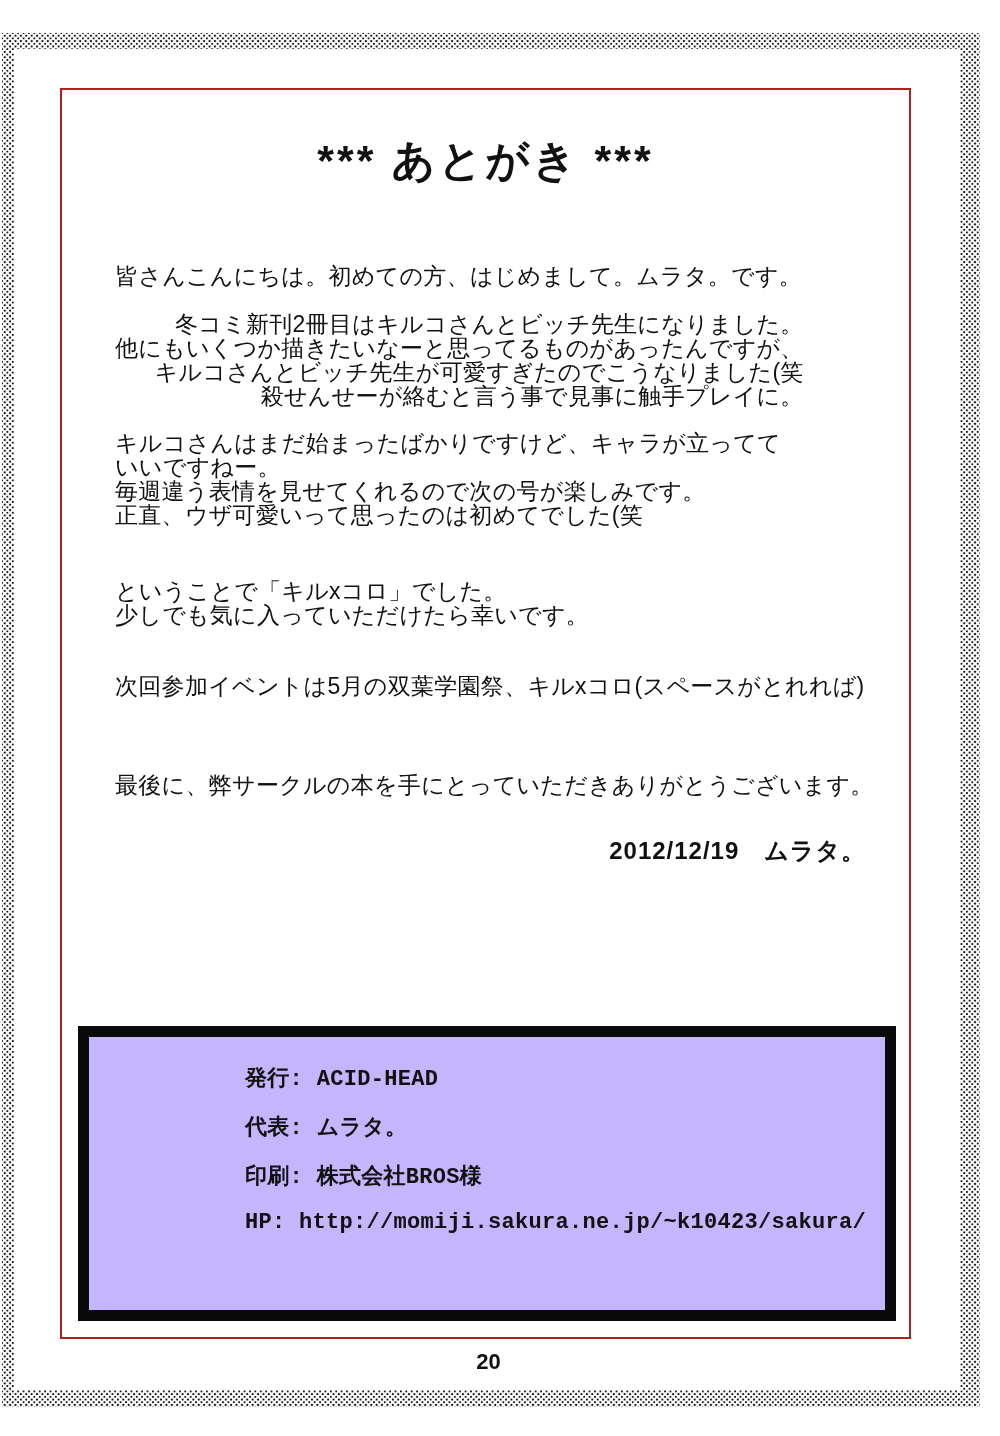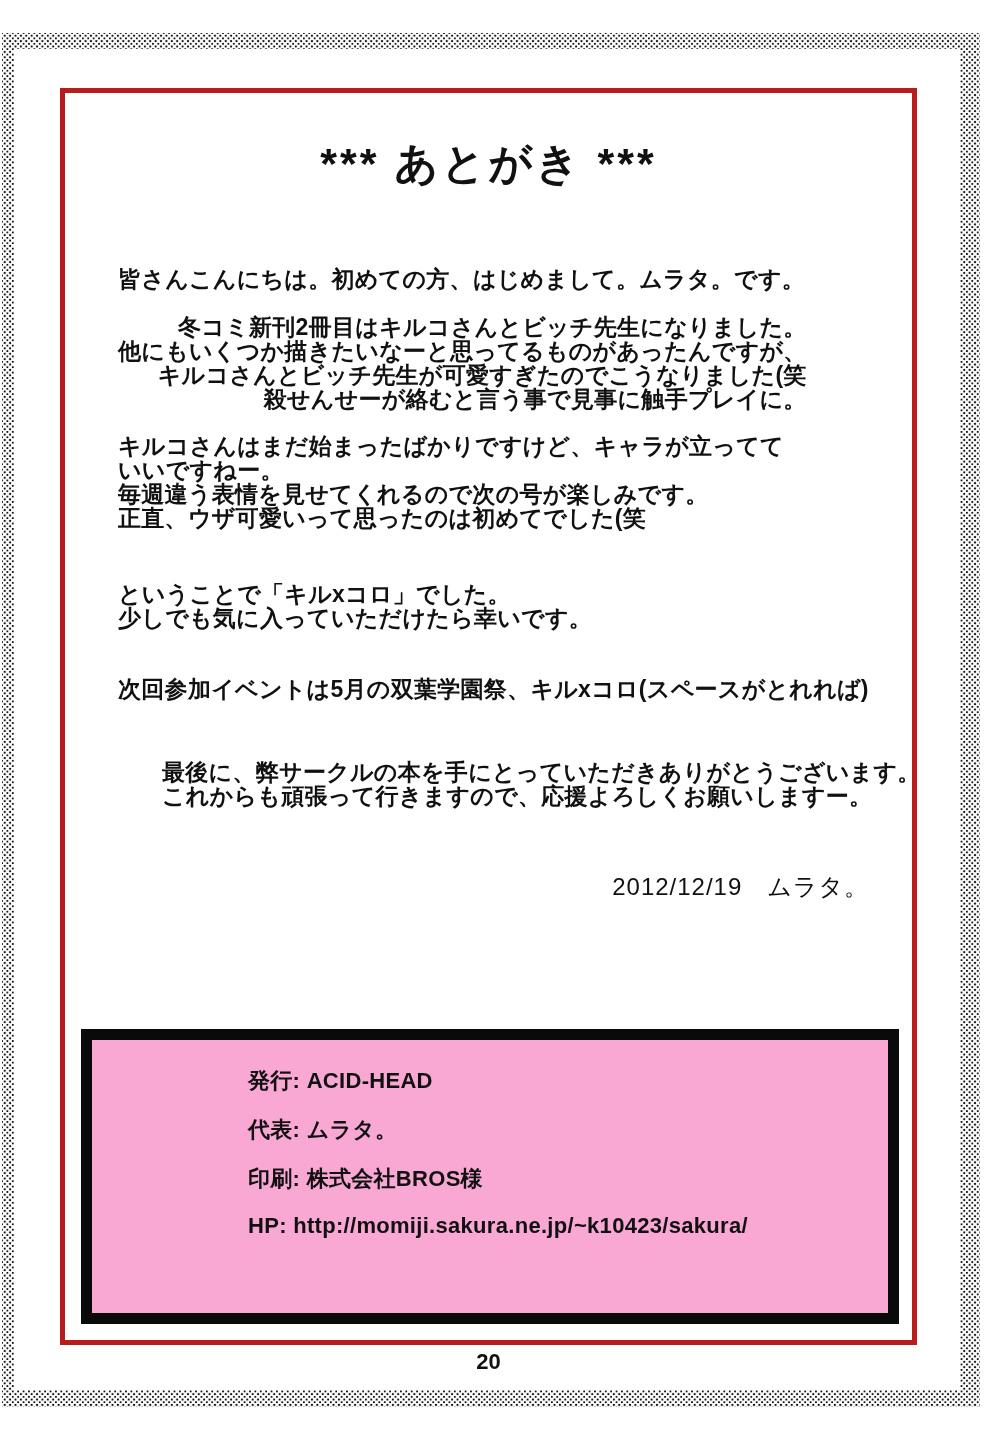--- a/index.html
+++ b/index.html
@@ -27,65 +27,66 @@
     position: absolute;
     left: 12px; top: 16px; right: 20px; bottom: 17px;
     background: #ffffff;
   }
 
   
   .outer-box {
     position: absolute;
     left: 60px; top: 88px;
     width: 847px; height: 1247px; 
-    border: 5px solid #b91c1c;
+    border: 2px solid #b91c1c;
     background: #ffffff;
   }
 
   .title {
     position: absolute;
     top: 42px; left: 0; width: 100%;
     text-align: center;
     font-size: 43px;
     font-weight: bold;
     letter-spacing: 3px;
     white-space: nowrap;
   }
 
   .para {
     position: absolute;
     left: 53px;
     font-size: 23px;
     line-height: 24px;
-    font-weight: bold;
+    font-weight: normal;
     letter-spacing: 0.3px;
     white-space: nowrap;
   }
   .p1 { top: 174px; }
   .p2 { top: 222px; text-align: right; }
   .p3 { top: 341px; }
   .p4 { top: 489px; }
   .p5 { top: 584px; }
-  .p6 { top: 667px; margin-left: 44px; }
+  .p6 { top: 683px; }
 
   .signature {
     position: absolute;
-    top: 778px; right: 43px;
+    top: 745px; right: 43px;
     font-size: 24px;
-    font-weight: normal;
+    font-weight: bold;
     letter-spacing: 1px;
     white-space: nowrap;
   }
 
   .colophon {
     position: absolute;
     left: 16px; top: 936px;
     width: 796px; height: 273px; 
     border: 11px solid #0a0a0a;
-    background: #f9a8d4;
+    background: #c4b5fd;
+    font-family: Liberation Mono, monospace;
   }
   .colophon-inner {
     padding: 26px 0 0 156px;
   }
   .colophon-row {
     height: 49px;
     font-size: 22px;
     font-weight: bold;
     letter-spacing: 0.3px;
     white-space: nowrap;
@@ -134,21 +135,20 @@
       <div>ということで「キルxコロ」でした。</div>
       <div>少しでも気に入っていただけたら幸いです。</div>
     </div>
 
     <div class="para p5">
       <div>次回参加イベントは5月の双葉学園祭、キルxコロ(スペースがとれれば)</div>
     </div>
 
     <div class="para p6">
       <div>最後に、弊サークルの本を手にとっていただきありがとうございます。</div>
-      <div>これからも頑張って行きますので、応援よろしくお願いしますー。</div>
     </div>
 
     <div class="signature">2012/12/19　ムラタ。</div>
 
     <div class="colophon">
       <div class="colophon-inner">
         <div class="colophon-row">
           <span>発行:</span>
           <span>ACID-HEAD</span>
         </div>

